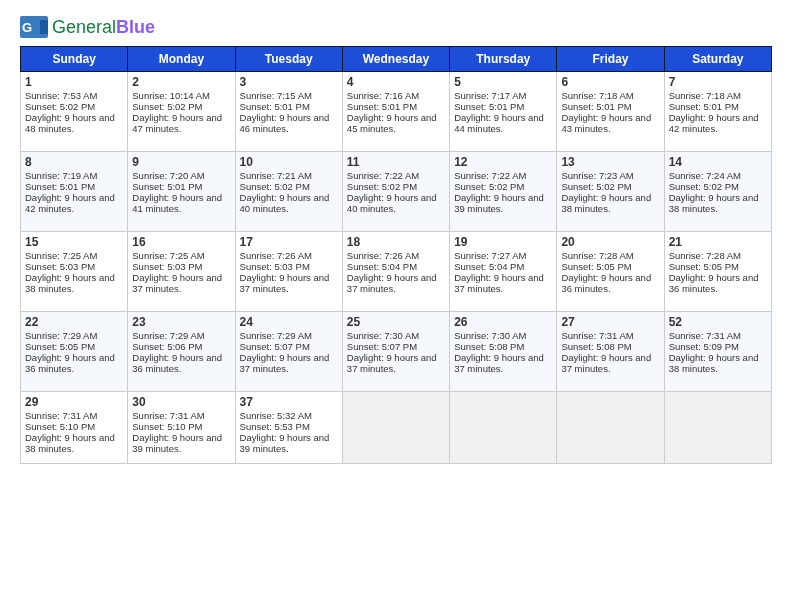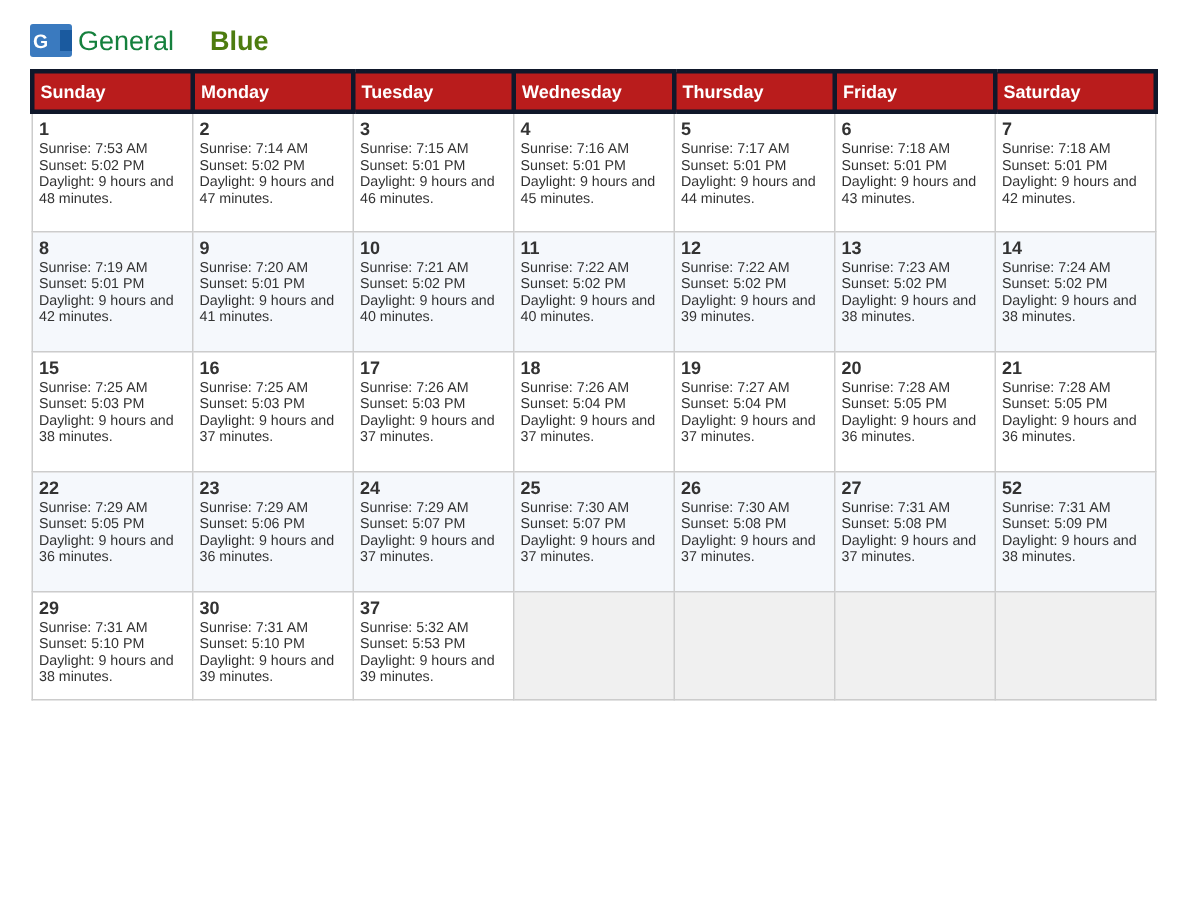--- a/index.html
+++ b/index.html
@@ -28,21 +28,21 @@
       align-items: flex-start;
     }
     .logo-text {
       display: flex;
       align-items: center;
       font-size: 18px;
       font-weight: bold;
       color: #333;
     }
     .logo-general { color: #15803d; font-weight: normal; }
-    .logo-blue { color: #4d7c0f; font-weight: bold; margin-left: 24px; }
+    .logo-blue { color: #8b5cf6; font-weight: bold; }
     .logo-icon {
       width: 30px;
       height: 22px;
       margin-right: 2px;
     }
     .title-section {
       text-align: right;
     }
     .month-title {
       font-size: 32px;
@@ -54,27 +54,27 @@
       font-size: 14px;
       color: #555;
       margin-top: 2px;
     }
     .calendar {
       width: 100%;
       border-collapse: collapse;
       table-layout: fixed;
     }
     .calendar th {
-      background: #b91c1c;
+      background: #1d4ed8;
       color: #fff;
       font-size: 12px;
       font-weight: bold;
       padding: 5px 4px;
-      text-align: left;
-      border: 3px solid #0f172a;
+      text-align: center;
+      border: 1px solid #0f172a;
     }
     .calendar td {
       border: 1px solid #ccc;
       vertical-align: top;
       padding: 3px 4px;
       font-size: 9.5px;
       color: #333;
       background: #fff;
       height: 80px;
     }
@@ -131,21 +131,21 @@
     <tbody id="calendar-body">
     <tr>
           <td>
         <span class="day-num">1</span>
         <span>Sunrise: 7:53 AM</span><br>
         <span>Sunset: 5:02 PM</span><br>
         <span>Daylight: 9 hours and 48 minutes.</span>
       </td>
           <td>
         <span class="day-num">2</span>
-        <span>Sunrise: 7:14 AM</span><br>
+        <span>Sunrise: 10:14 AM</span><br>
         <span>Sunset: 5:02 PM</span><br>
         <span>Daylight: 9 hours and 47 minutes.</span>
       </td>
           <td>
         <span class="day-num">3</span>
         <span>Sunrise: 7:15 AM</span><br>
         <span>Sunset: 5:01 PM</span><br>
         <span>Daylight: 9 hours and 46 minutes.</span>
       </td>
           <td>

